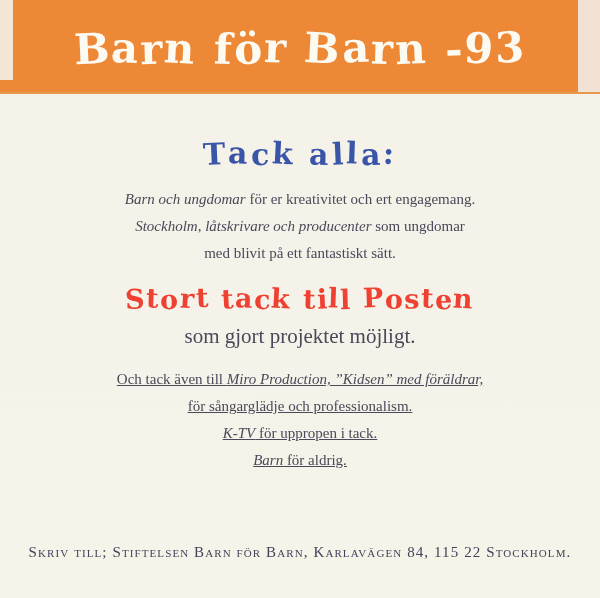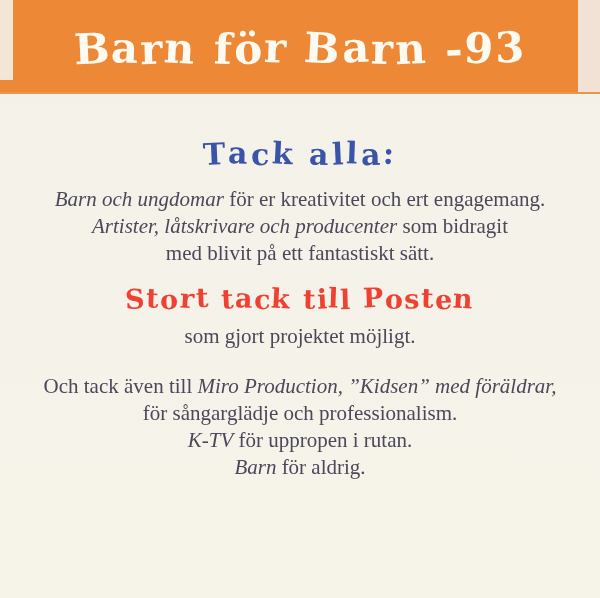--- a/index.html
+++ b/index.html
@@ -39,22 +39,22 @@
   
   .content { padding-top: 44px; text-align: center; color: #4b4859; }
 
   .h-funky {
     margin: 0; font-family: "DejaVu Serif", serif; font-weight: bold;
     white-space: nowrap;
   }
   .h-blue { font-size: 30px; line-height: 32px; letter-spacing: 3px; color: #3a55a8; }
   .h-red  { font-size: 27px; line-height: 32px; letter-spacing: 1.5px; color: #ef4132; margin-top: 16px; }
 
-  .para { margin: 16px 0 0 0; font-size: 21px; line-height: 27px; color: #4b4859; }
-  .para.second { margin-top: 24px; }
+  .para { margin: 16px 0 0 0; font-size: 15px; line-height: 27px; color: #4b4859; }
+  .para.second { margin-top: 17px; text-decoration: underline; }
   .line { display: block; white-space: nowrap; }
   .em { font-style: italic; }
 
   .subline { margin: 8px 0 0 0; font-size: 21px; line-height: 26px; color: #4b4859; font-family: Liberation Serif, serif; }
 
   .footer-line {
     position: absolute; left: 0; top: 542px; width: 600px;
     text-align: center;
     font-size: 15px; line-height: 20px; letter-spacing: 1.1px;
     font-variant: small-caps;
@@ -74,31 +74,32 @@
     <div class="edge-right"></div>
     <h1 class="banner-title funky"><span class="glyph" style="transform: rotate(-2.5deg) translateY(0.5px);">B</span><span class="glyph" style="transform: rotate(2deg) translateY(-0.5px);">a</span><span class="glyph" style="transform: rotate(-1.5deg) translateY(1px);">r</span><span class="glyph" style="transform: rotate(3deg) translateY(0px);">n</span> <span class="glyph" style="transform: rotate(1.5deg) translateY(0.8px);">f</span><span class="glyph" style="transform: rotate(-2.5deg) translateY(0.5px);">ö</span><span class="glyph" style="transform: rotate(2deg) translateY(-0.5px);">r</span> <span class="glyph" style="transform: rotate(3deg) translateY(0px);">B</span><span class="glyph" style="transform: rotate(-2deg) translateY(-1px);">a</span><span class="glyph" style="transform: rotate(1.5deg) translateY(0.8px);">r</span><span class="glyph" style="transform: rotate(-2.5deg) translateY(0.5px);">n</span> <span class="glyph" style="transform: rotate(-1.5deg) translateY(1px);">-</span><span class="glyph" style="transform: rotate(3deg) translateY(0px);">9</span><span class="glyph" style="transform: rotate(-2deg) translateY(-1px);">3</span></h1>
   </header>
 
   <main class="content">
 
     <h2 class="h-funky h-blue funky"><span class="glyph" style="transform: rotate(-2.5deg) translateY(0.5px);">T</span><span class="glyph" style="transform: rotate(2deg) translateY(-0.5px);">a</span><span class="glyph" style="transform: rotate(-1.5deg) translateY(1px);">c</span><span class="glyph" style="transform: rotate(3deg) translateY(0px);">k</span> <span class="glyph" style="transform: rotate(1.5deg) translateY(0.8px);">a</span><span class="glyph" style="transform: rotate(-2.5deg) translateY(0.5px);">l</span><span class="glyph" style="transform: rotate(2deg) translateY(-0.5px);">l</span><span class="glyph" style="transform: rotate(-1.5deg) translateY(1px);">a</span><span class="glyph" style="transform: rotate(3deg) translateY(0px);">:</span></h2>
 
     <p class="para">
       <span class="line"><em class="em">Barn och ungdomar</em><span> för er kreativitet och ert engagemang.</span></span>
-      <span class="line"><em class="em">Artister, låtskrivare och producenter</em><span> som bidragit</span></span>
+      <span class="line"><em class="em">Stockholm, låtskrivare och producenter</em><span> som ungdomar</span></span>
       <span class="line">med blivit på ett fantastiskt sätt.</span>
     </p>
 
     <h2 class="h-funky h-red funky"><span class="glyph" style="transform: rotate(-2.5deg) translateY(0.5px);">S</span><span class="glyph" style="transform: rotate(2deg) translateY(-0.5px);">t</span><span class="glyph" style="transform: rotate(-1.5deg) translateY(1px);">o</span><span class="glyph" style="transform: rotate(3deg) translateY(0px);">r</span><span class="glyph" style="transform: rotate(-2deg) translateY(-1px);">t</span> <span class="glyph" style="transform: rotate(-2.5deg) translateY(0.5px);">t</span><span class="glyph" style="transform: rotate(2deg) translateY(-0.5px);">a</span><span class="glyph" style="transform: rotate(-1.5deg) translateY(1px);">c</span><span class="glyph" style="transform: rotate(3deg) translateY(0px);">k</span> <span class="glyph" style="transform: rotate(1.5deg) translateY(0.8px);">t</span><span class="glyph" style="transform: rotate(-2.5deg) translateY(0.5px);">i</span><span class="glyph" style="transform: rotate(2deg) translateY(-0.5px);">l</span><span class="glyph" style="transform: rotate(-1.5deg) translateY(1px);">l</span> <span class="glyph" style="transform: rotate(-2deg) translateY(-1px);">P</span><span class="glyph" style="transform: rotate(1.5deg) translateY(0.8px);">o</span><span class="glyph" style="transform: rotate(-2.5deg) translateY(0.5px);">s</span><span class="glyph" style="transform: rotate(2deg) translateY(-0.5px);">t</span><span class="glyph" style="transform: rotate(-1.5deg) translateY(1px);">e</span><span class="glyph" style="transform: rotate(3deg) translateY(0px);">n</span></h2>
 
     <p class="subline">som gjort projektet möjligt.</p>
 
     <p class="para second">
       <span class="line"><span>Och tack även till </span><em class="em">Miro Production, ”Kidsen” med föräldrar,</em></span>
       <span class="line">för sångarglädje och professionalism.</span>
-      <span class="line"><em class="em">K-TV</em><span> för uppropen i rutan.</span></span>
+      <span class="line"><em class="em">K-TV</em><span> för uppropen i tack.</span></span>
       <span class="line"><em class="em">Barn</em><span> för aldrig.</span></span>
     </p>
 
   </main>
 
+  <div class="footer-line">Skriv till; Stiftelsen Barn för Barn, Karlavägen 84, 115 22 Stockholm.</div>
 
 </div>
 
 </body></html>

